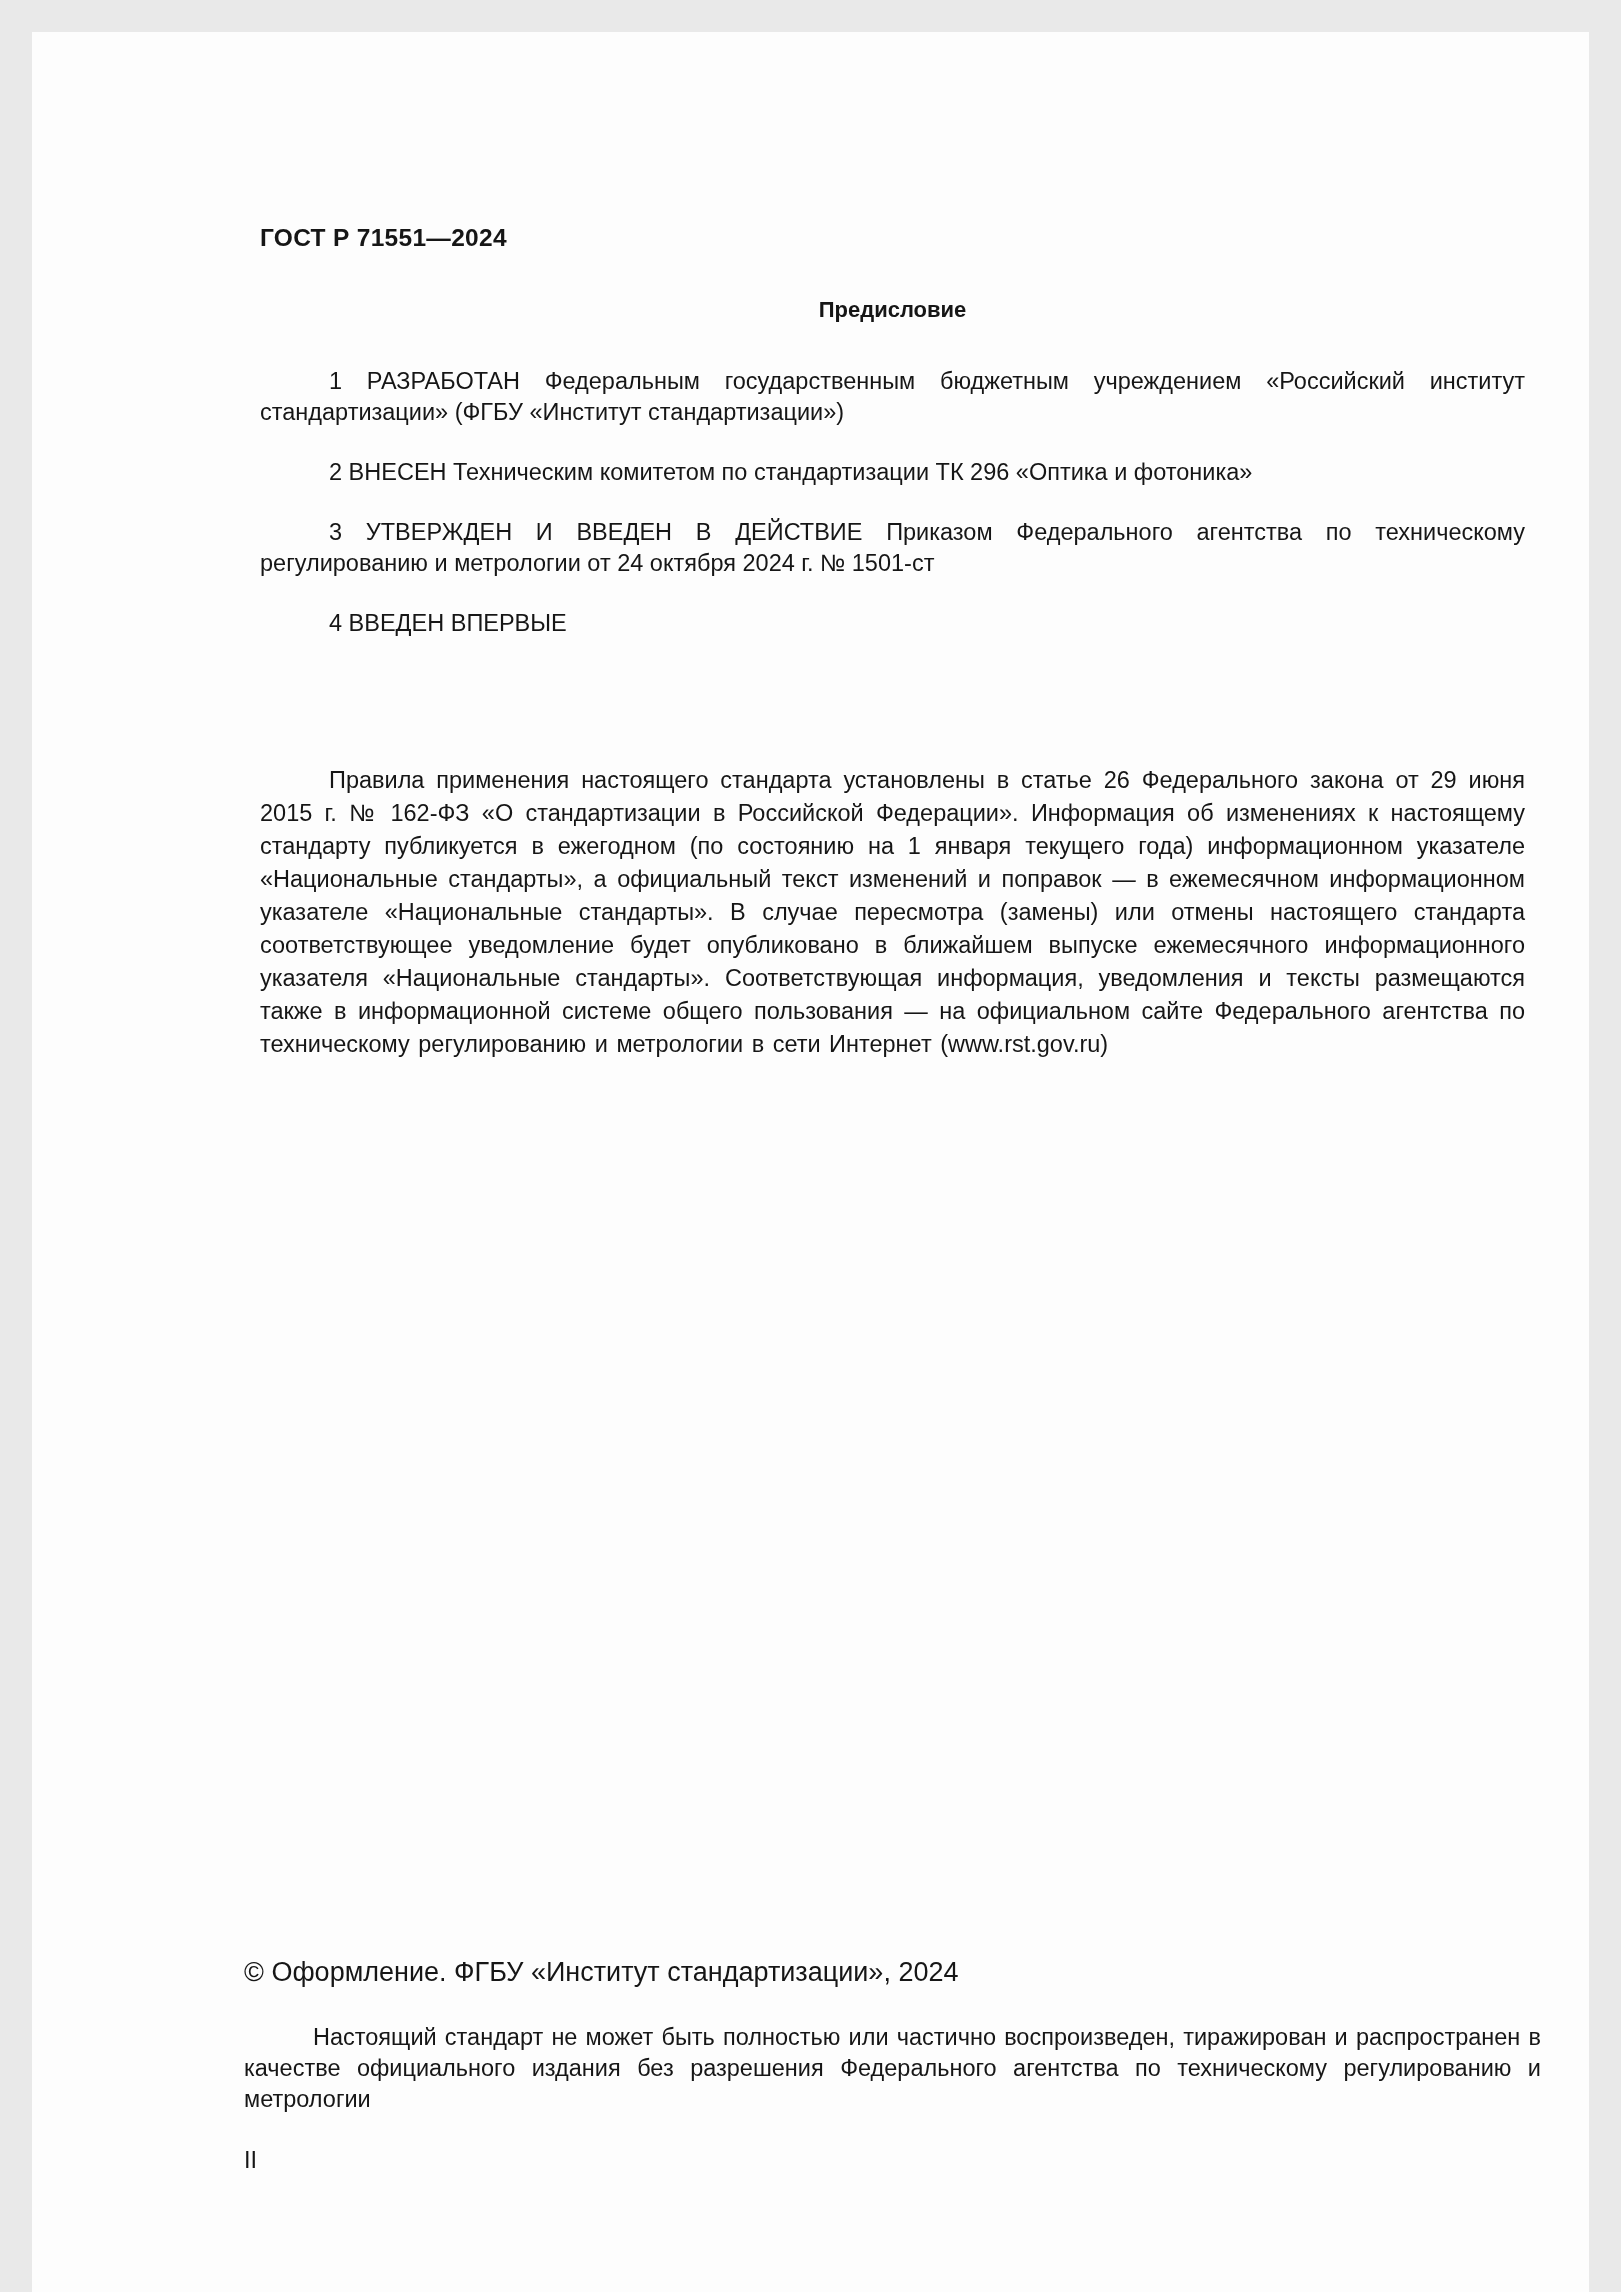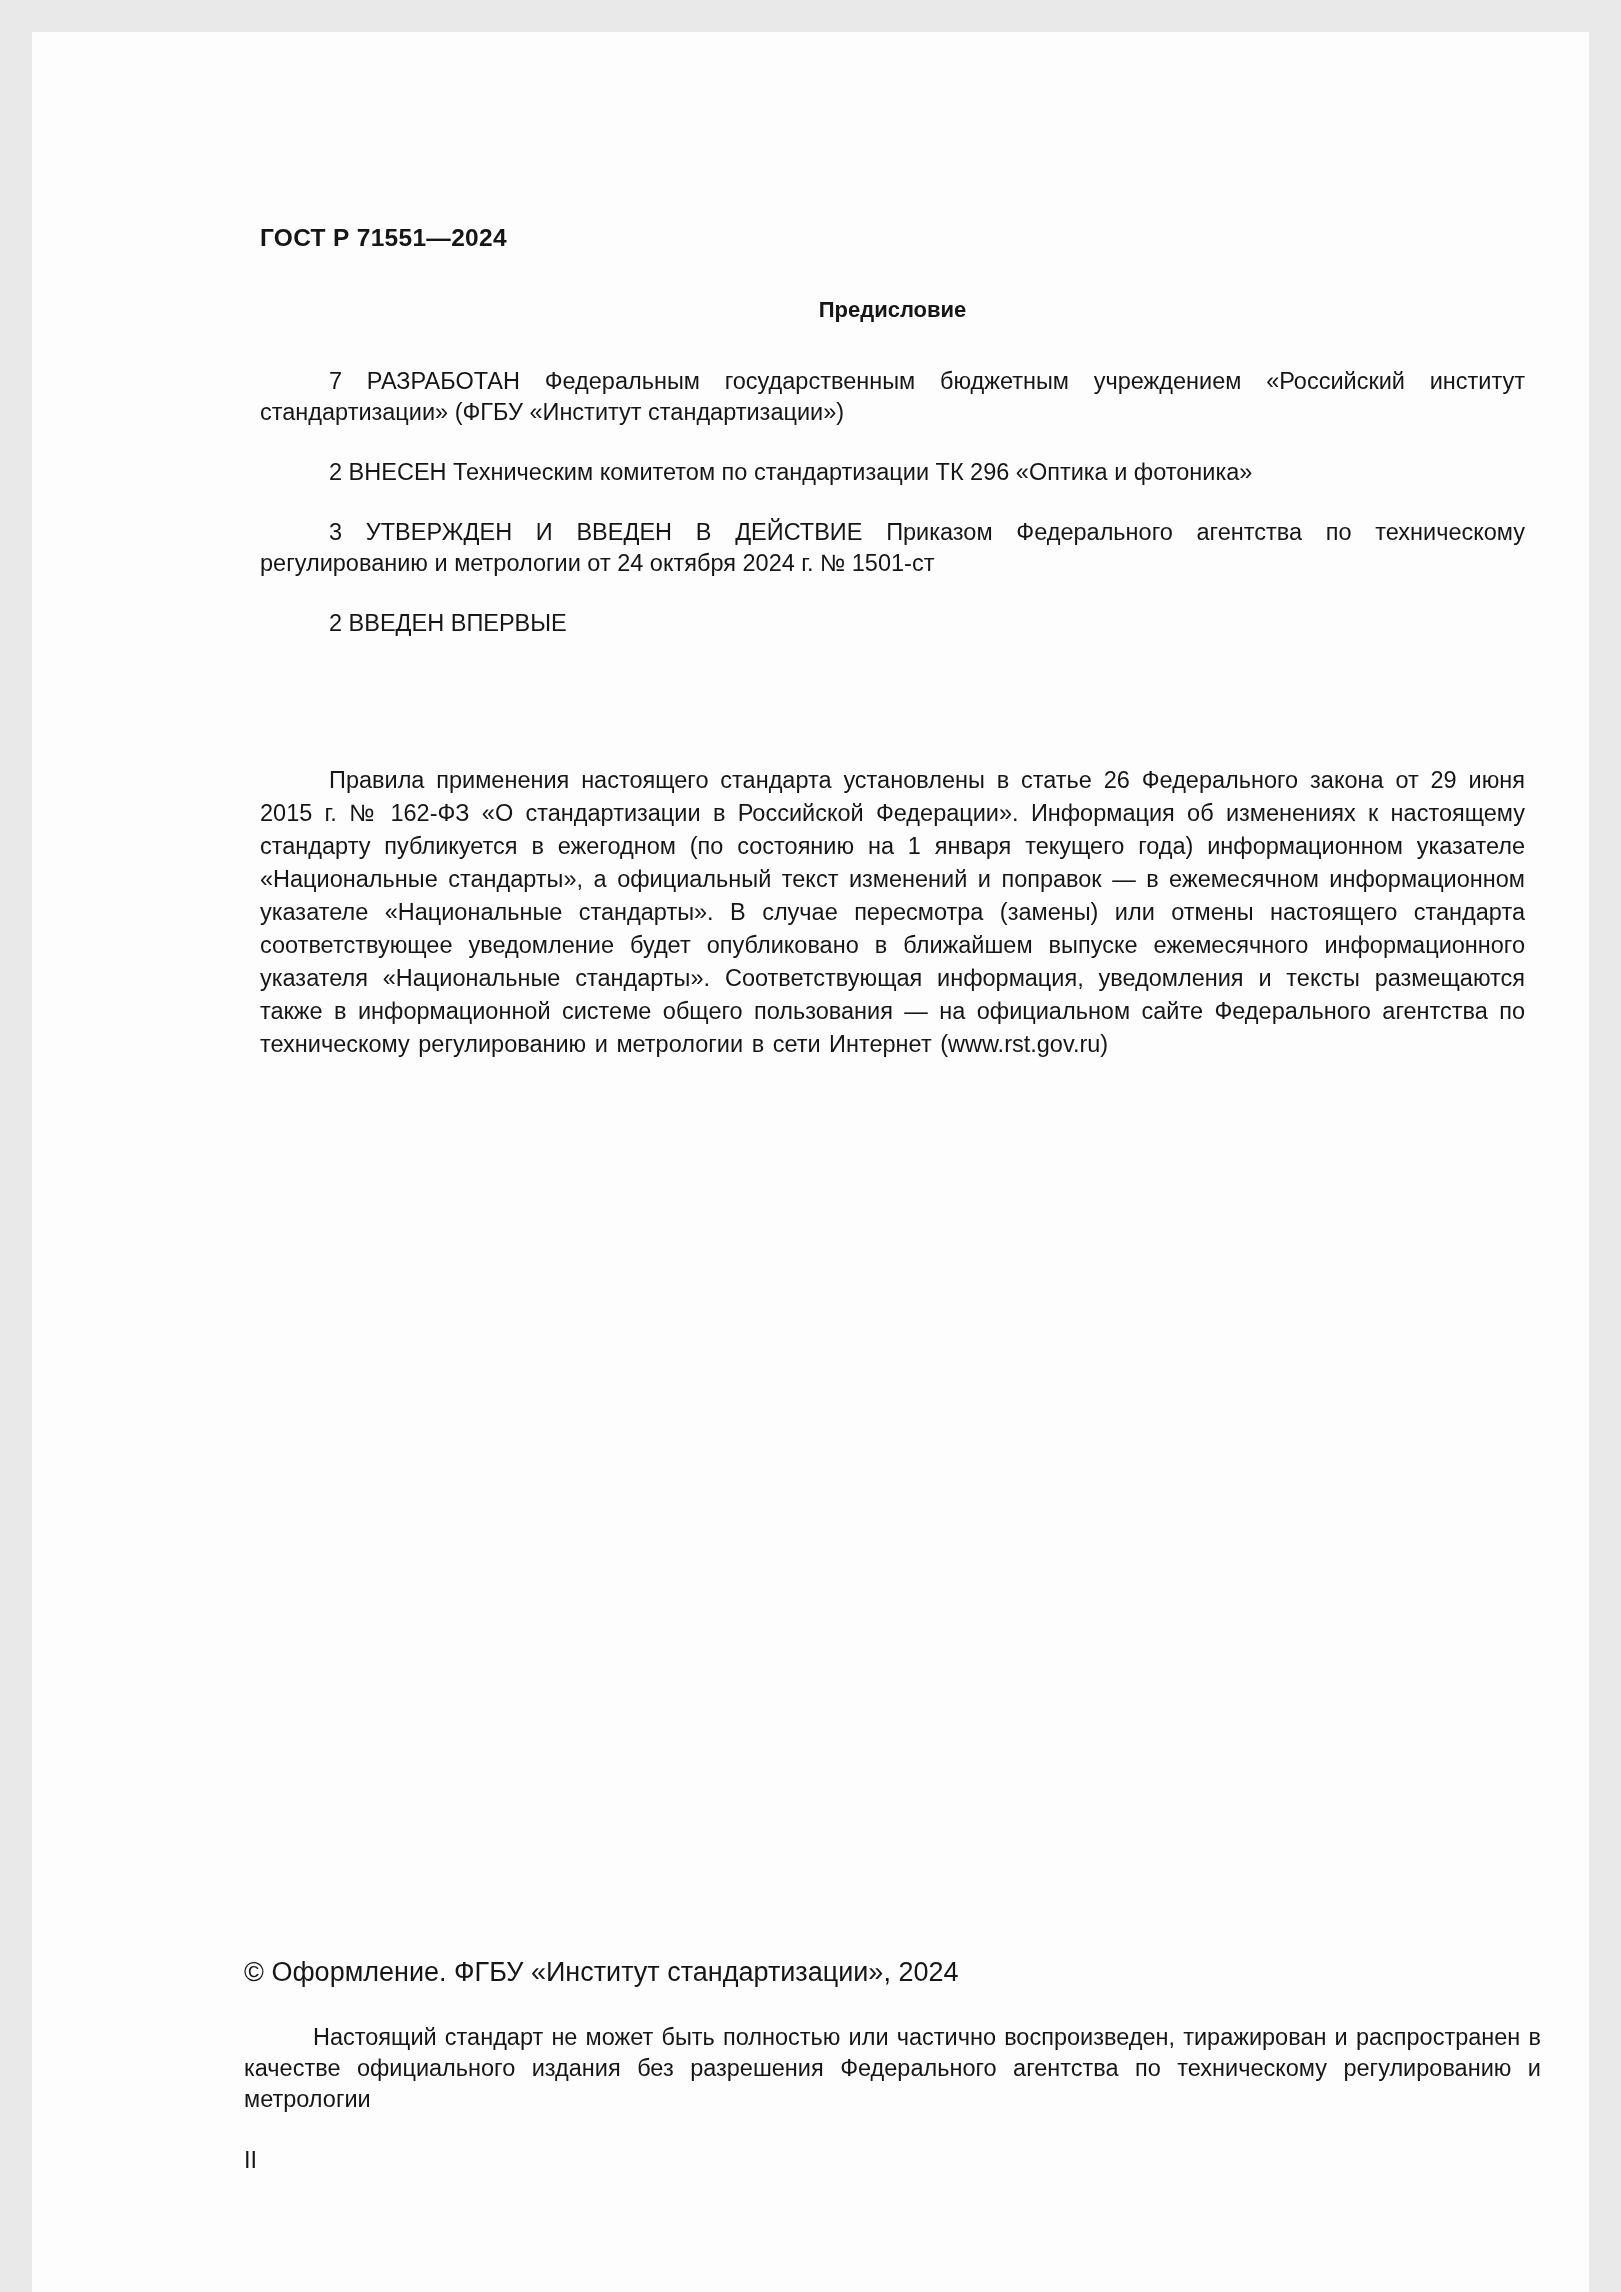--- a/index.html
+++ b/index.html
@@ -91,27 +91,27 @@
 <body>
 
 <div class="page">
 
   <div class="content">
 
     <div class="doc-code">ГОСТ Р 71551—2024</div>
 
     <div class="page-title">Предисловие</div>
 
-    <p class="para">7 РАЗРАБОТАН Федеральным государственным бюджетным учреждением «Российский институт стандартизации» (ФГБУ «Институт стандартизации»)</p>
+    <p class="para">1 РАЗРАБОТАН Федеральным государственным бюджетным учреждением «Российский институт стандартизации» (ФГБУ «Институт стандартизации»)</p>
 
     <p class="para">2 ВНЕСЕН Техническим комитетом по стандартизации ТК 296 «Оптика и фотоника»</p>
 
     <p class="para">3 УТВЕРЖДЕН И ВВЕДЕН В ДЕЙСТВИЕ Приказом Федерального агентства по техническому регулированию и метрологии от 24 октября 2024 г. № 1501-ст</p>
 
-    <p class="para">2 ВВЕДЕН ВПЕРВЫЕ</p>
+    <p class="para">4 ВВЕДЕН ВПЕРВЫЕ</p>
 
     <p class="legal-note">Правила применения настоящего стандарта установлены в статье 26 Федерального закона от 29 июня 2015 г. № 162-ФЗ «О стандартизации в Российской Федерации». Информация об изменениях к настоящему стандарту публикуется в ежегодном (по состоянию на 1 января текущего года) информационном указателе «Национальные стандарты», а официальный текст изменений и поправок — в ежемесячном информационном указателе «Национальные стандарты». В случае пересмотра (замены) или отмены настоящего стандарта соответствующее уведомление будет опубликовано в ближайшем выпуске ежемесячного информационного указателя «Национальные стандарты». Соответствующая информация, уведомления и тексты размещаются также в информационной системе общего пользования — на официальном сайте Федерального агентства по техническому регулированию и метрологии в сети Интернет (www.rst.gov.ru)</p>
 
   </div>
 
   <div class="copyright">© Оформление. ФГБУ «Институт стандартизации», 2024</div>
 
   <p class="distribution-note">Настоящий стандарт не может быть полностью или частично воспроизведен, тиражирован и распространен в качестве официального издания без разрешения Федерального агентства по техническому регулированию и метрологии</p>
 
   <div class="page-number">II</div>

